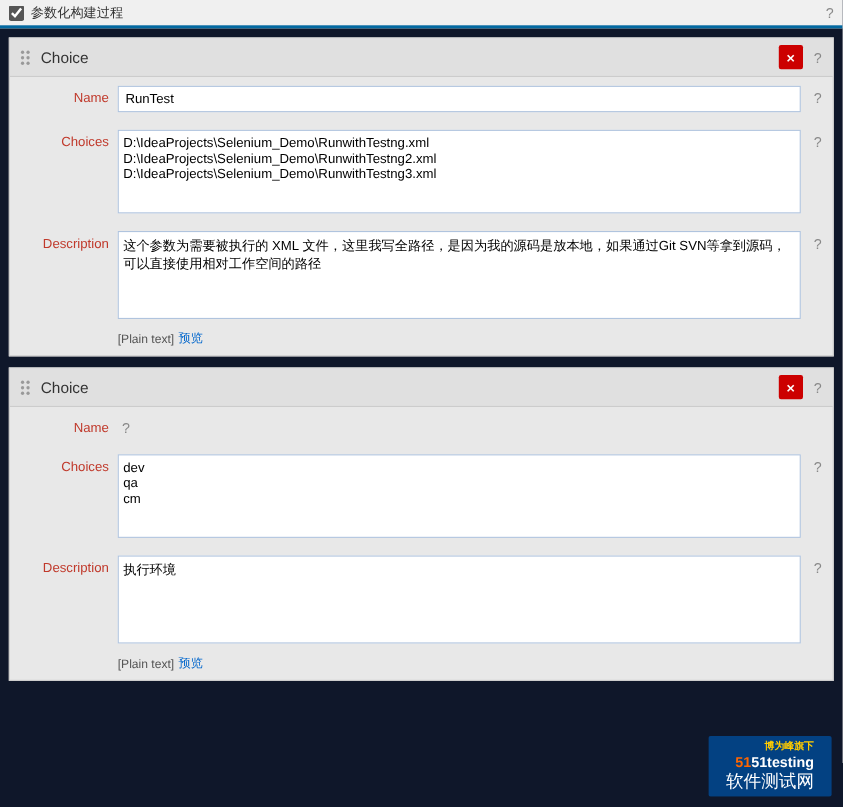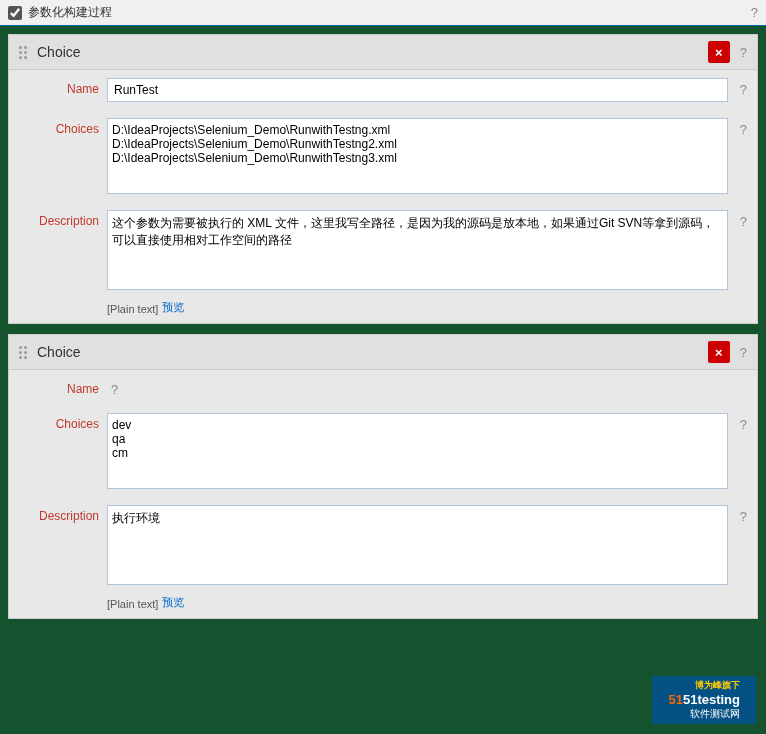--- a/index.html
+++ b/index.html
@@ -7,21 +7,21 @@
       font-family: 'Microsoft YaHei', SimSun, sans-serif;
       font-size: 12px;
       background: #f0f0f0;
       width: 766px;
       height: 734px;
       overflow: hidden;
     }
 
     .title-bar {
       background: #f0f0f0;
-      border-bottom: 1px solid #0369a1;
+      border-bottom: 3px solid #0369a1;
       padding: 4px 8px;
       display: flex;
       align-items: center;
       gap: 6px;
       height: 26px;
     }
 
     .title-bar .checkbox {
       width: 14px;
       height: 14px;
@@ -34,21 +34,21 @@
     }
 
     .help-icon {
       margin-left: auto;
       color: #888;
       font-size: 13px;
       cursor: pointer;
     }
 
     .main-content {
-      background: #14532d;
+      background: #0f172a;
       padding: 8px;
       height: calc(734px - 26px);
       overflow-y: auto;
     }
 
     .choice-panel {
       background: #e8e8e8;
       border: 1px solid #ccc;
       margin-bottom: 10px;
       position: relative;
@@ -299,17 +299,17 @@
       <a class="preview-link" href="#">预览</a>
     </div>
   </div>
 
   <div style="position:fixed; bottom:10px; right:10px; text-align:right;">
     <div style="background:rgba(0,80,160,0.75); padding:3px 16px; border-radius:2px;">
       <div style="color:#ffcc00; font-size:9px; font-weight:bold;">博为峰旗下</div>
       <div style="color:white; font-size:13px; font-weight:bold;">
         <span style="color:#ff6600;">51</span><span>51testing</span>
       </div>
-      <div style="color:white; font-size:10px;">软件测试网</div>
+      <div style="color:white; font-size:16px;">软件测试网</div>
     </div>
   </div>
 
 </div>
 
 </body></html>

